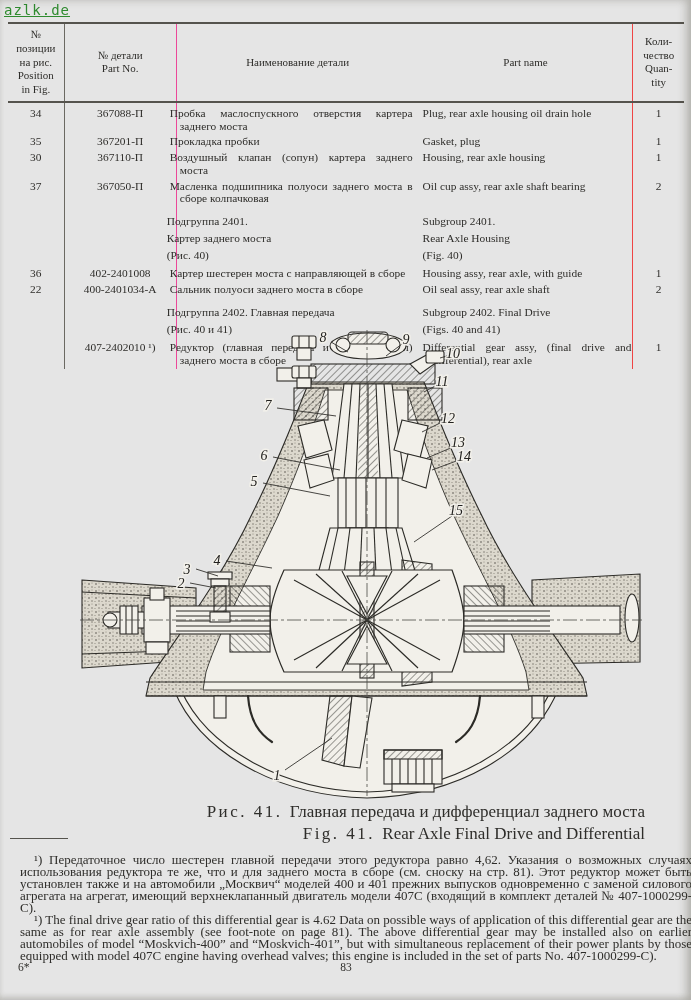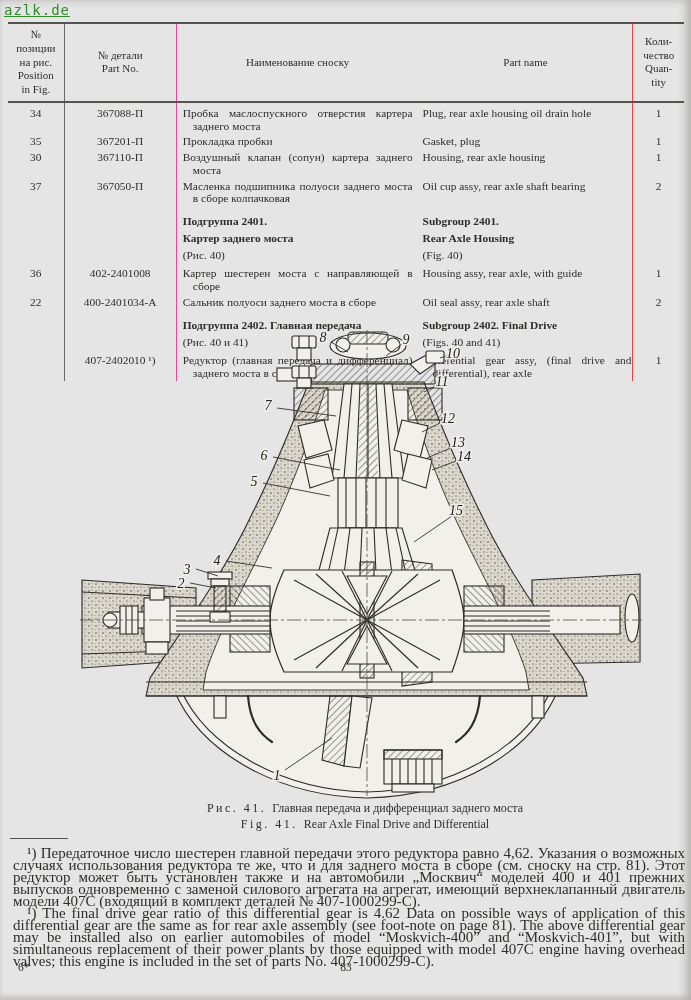--- a/index.html
+++ b/index.html
@@ -12,39 +12,39 @@
   
   table.parts{position:absolute;left:8px;top:22px;width:676px;border-collapse:collapse;
         border-top:2px solid #55534d;table-layout:fixed;}
   table.parts th{font-weight:normal;font-size:11px;line-height:1.25;text-align:center;
         vertical-align:middle;white-space:pre-line;border-bottom:2px solid #55534d;padding:4px 1px;}
   table.parts th:nth-child(1),table.parts td:nth-child(1){border-right:1px solid #6b6962;}
   table.parts th:nth-child(2),table.parts td:nth-child(2){border-right:1px solid #ec4899;}
   table.parts th:nth-child(4),table.parts td:nth-child(4){border-right:1px solid #ef4444;}
   table.parts td{font-size:11.4px;line-height:1.12;vertical-align:top;padding:1px 3px 2px;}
   table.parts td:nth-child(1),table.parts td:nth-child(2),table.parts td:nth-child(5){text-align:center;}
-  table.parts td:nth-child(3){padding-left:16px;padding-right:6px;text-indent:-10px;text-align:justify;margin-left:44px;}
+  table.parts td:nth-child(3){padding-right:6px;text-indent:-10px;text-align:justify;margin-left:44px;}
   table.parts td:nth-child(4){padding-left:14px;padding-right:1px;text-indent:-10px;text-align:justify;}
   tr.first-row td{padding-top:4px;}
   tr.sub td{text-align:center;text-indent:0;padding:6px 0 2px;}
   tr.sub div{line-height:1.5;font-size:11.4px;}
-  tr.sub div.b{font-weight:bold;}
+  tr.sub div.b{font-weight:normal;}
   
   .figure{position:absolute;left:80px;top:330px;width:566px;height:470px;}
   .figure svg{display:block;}
   .cl{stroke:#4a4945;stroke-width:.8;stroke-dasharray:14 3 3 3;fill:none;}
   .leader{stroke:#33322f;stroke-width:.9;}
   .callout{font-style:italic;font-size:14px;fill:#22211f;
         paint-order:stroke;stroke:#f2f0ea;stroke-width:3px;text-anchor:middle;}
-  .caption{position:absolute;left:85px;top:801px;width:560px;text-align:center;
-        font-size:12px;line-height:1.3;}
+  .caption{position:absolute;left:85px;top:801px;width:560px;text-align:right;
+        font-size:17px;line-height:1.3;}
   .cap-label{letter-spacing:2.5px;margin-right:3px;}
   
   .fn-rule{position:absolute;left:10px;top:838px;width:58px;border-top:1px solid #55534d;}
-  .fn{position:absolute;left:8px;width:672px;margin:5px;font-size:15px;line-height:12px;
+  .fn{position:absolute;left:8px;width:672px;margin:12px;font-size:13px;line-height:12px;
         text-align:justify;text-indent:14px;}
   .fn-ru{top:842px;} .fn-en{top:902px;}
   .footer-sig{position:absolute;left:18px;top:961px;font-size:11.5px;}
   .footer-page{position:absolute;left:1px;right:0;top:961px;text-align:center;font-size:11.5px;}
 </style>
 </head>
 <body>
 
 <div class="page">
 
@@ -60,21 +60,21 @@
     </colgroup>
     <thead>
       <tr>
         <th>№
 позиции
 на рис.
 Position
 in Fig.</th>
         <th>№ детали
 Part No.</th>
-        <th>Наименование сноску</th>
+        <th>Наименование детали</th>
         <th>Part name</th>
         <th>Коли-
 чество
 Quan-
 tity</th>
       </tr>
     </thead>
     <tbody id="parts-body">
         <tr class="first-row">
           <td>34</td>

